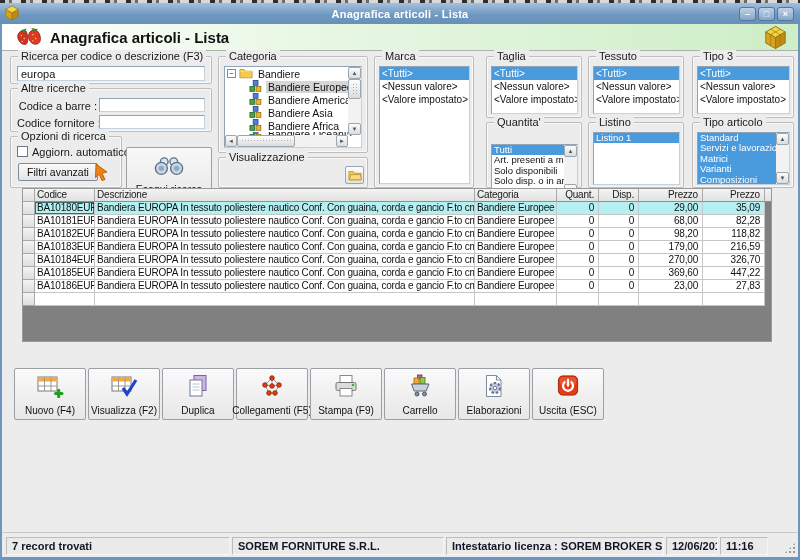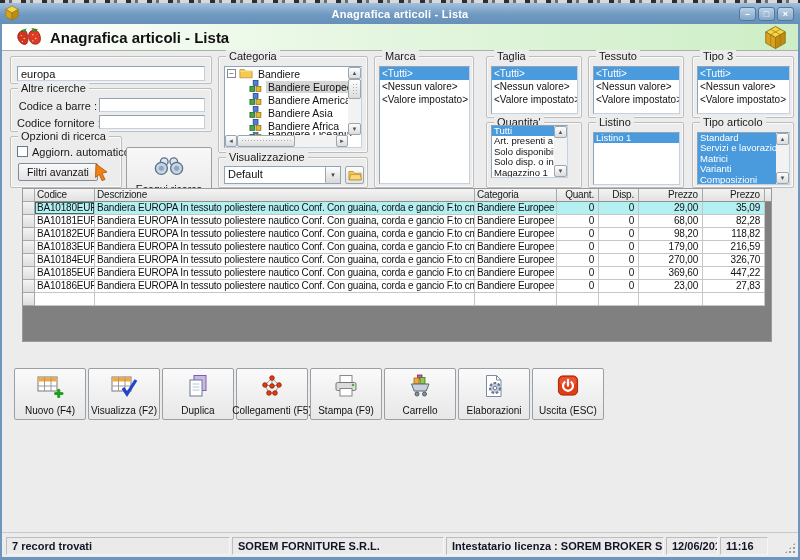--- a/index.html
+++ b/index.html
@@ -152,20 +152,21 @@
           <line x1="12.5" y1="3" x2="5.5" y2="7" stroke="#9a7a10" stroke-width="0.5"></line>
           <line x1="5.5" y1="7" x2="5.5" y2="15" stroke="#9a7a10" stroke-width="0.5"></line>
           <line x1="12.5" y1="7" x2="12.5" y2="15" stroke="#9a7a10" stroke-width="0.5"></line>
         </svg>
     </span>
   </div>
 
   <div class="content">
 
     <div class="group" style="left:8px;top:5px;width:202px;height:28px">
+      <span class="glabel">Ricerca per codice o descrizione (F3)</span>
       <div class="tinput" style="left:6px;top:9px;width:188px;height:15px">europa</div>
     </div>
 
     <div class="group" style="left:8px;top:37px;width:202px;height:44px">
       <span class="glabel">Altre ricerche</span>
       <span class="flabel" style="left:6px;top:11px;width:80px;text-align:right">Codice a barre :</span>
       <div class="tinput" style="left:88px;top:9px;width:106px;height:14px"></div>
       <span class="flabel" style="left:6px;top:28px;width:80px;text-align:right">Codice fornitore :</span>
       <div class="tinput" style="left:88px;top:26px;width:106px;height:14px"></div>
     </div>
@@ -276,24 +277,20 @@
           <span class="sb-b">◄</span>
           <span class="sb-thumb"></span>
           <span class="sb-track"></span>
           <span class="sb-b">►</span>
         </div>
       </div>
     </div>
 
     <div class="group" style="left:216px;top:106px;width:150px;height:31px">
       <span class="glabel">Visualizzazione</span>
-      <div class="combo" style="left:5px;top:8px;width:117px;height:18px">
-        <span class="combo-text">Default</span>
-        <span class="combo-arrow">▼</span>
-      </div>
       <div class="mini-btn" style="left:126px;top:8px">
         <svg viewBox="0 0 16 13" width="14" height="12">
             <path d="M1 2.5 h5 l1.2 2 h7.8 v7.5 h-14 z" fill="#f9c84e" stroke="#b08a28" stroke-width="0.8"></path>
             <path d="M3 6 h11 l1.5 6 h-14 z" fill="#fbd878" stroke="#b08a28" stroke-width="0.8"></path>
           </svg>
       </div>
     </div>
 
     <div class="group" style="left:372px;top:5px;width:100px;height:132px">
       <span class="glabel">Marca</span>
@@ -330,21 +327,21 @@
       <div class="listbox" style="left:4px;top:9px;width:93px;height:48px">
 
       <div class="li selected">&lt;Tutti&gt;</div>
           <div class="li">&lt;Nessun valore&gt;</div>
           <div class="li">&lt;Valore impostato&gt;</div>
         </div>
     </div>
 
     <div class="group" style="left:484px;top:71px;width:96px;height:66px">
       <span class="glabel">Quantita'</span>
-      <div class="listbox dense has-vsb" style="left:4px;top:2px;width:77px;height:53px">
+      <div class="listbox dense has-vsb" style="left:4px;top:21px;width:87px;height:53px">
 
         <div class="li selected">Tutti</div>
           <div class="li">Art. presenti a magazzino</div>
           <div class="li">Solo disponibili</div>
           <div class="li">Solo disp. o in arrivo</div>
           <div class="li">Magazzino 1</div>
           <div class="vsb" style="bottom:0">
           <span class="sb-b">▲</span>
           <span class="sb-track"></span>
           <span class="sb-b">▼</span>

